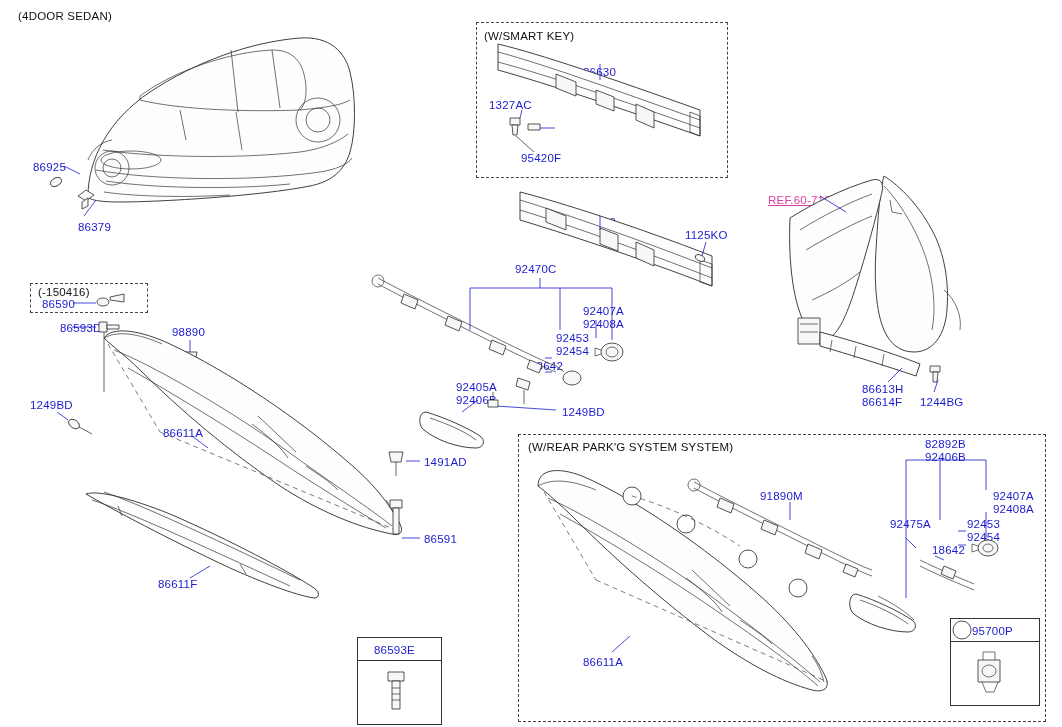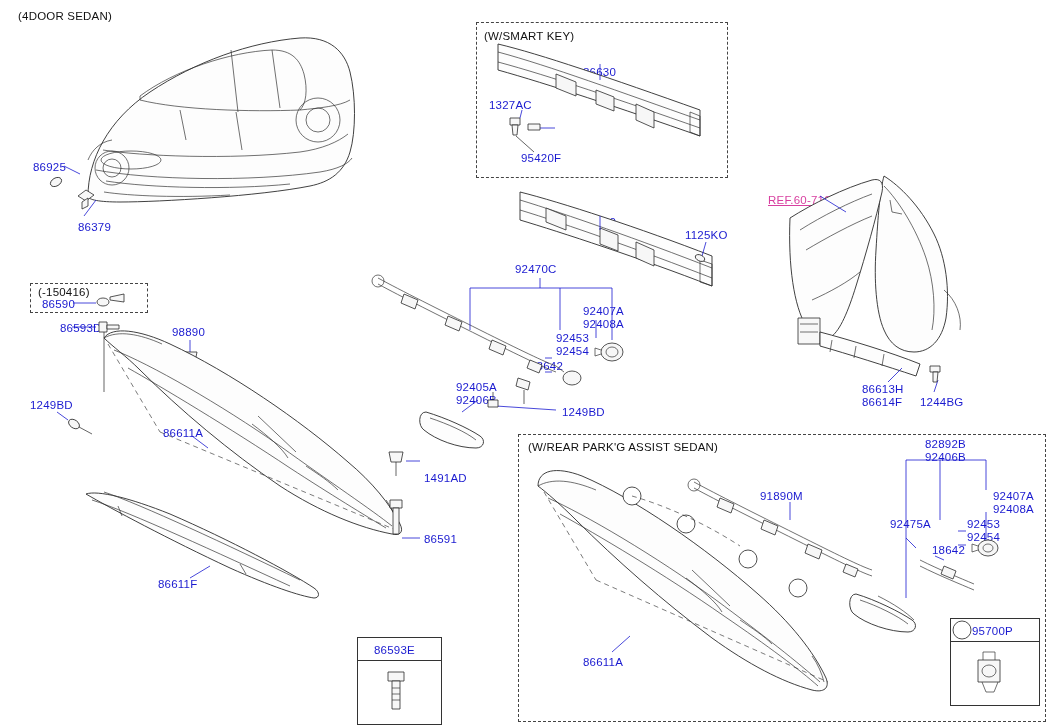--- a/index.html
+++ b/index.html
@@ -104,30 +104,30 @@
   <div class="grpbox" style="left:30px; top:283px; width:118px; height:30px;"></div>
   <div class="grpbox" style="left:518px; top:434px; width:528px; height:288px;"></div>
   <div class="solidbox" style="left:357px; top:637px; width:85px; height:88px;"></div>
   <div class="solidbox" style="left:950px; top:618px; width:90px; height:88px;"></div>
   <div class="solidbox" style="left:950px; top:618px; width:90px; height:24px; border-bottom:1px solid #333; border-top:none; border-left:none; border-right:none;"></div>
   <div class="solidbox" style="left:357px; top:637px; width:85px; height:24px; border-bottom:1px solid #333; border-top:none; border-left:none; border-right:none;"></div>
 
   <div class="lbl black" style="left:18px; top:10px;">(4DOOR SEDAN)</div>
   <div class="lbl black" style="left:484px; top:30px;">(W/SMART KEY)</div>
   <div class="lbl black" style="left:38px; top:286px;">(-150416)</div>
-  <div class="lbl black" style="left:528px; top:441px;">(W/REAR PARK'G ASSIST SEDAN)</div>
+  <div class="lbl black" style="left:528px; top:441px;">(W/REAR PARK'G SYSTEM SYSTEM)</div>
 
   <div class="lbl" style="left:33px; top:161px;">86925</div>
   <div class="lbl" style="left:78px; top:221px;">86379</div>
   <div class="lbl" style="left:42px; top:298px;">86590</div>
   <div class="lbl" style="left:31px; top:322px;margin-left:29px;">86593D</div>
   <div class="lbl" style="left:172px; top:326px;">98890</div>
   <div class="lbl" style="left:30px; top:399px;">1249BD</div>
   <div class="lbl" style="left:163px; top:427px;">86611A</div>
-  <div class="lbl" style="left:424px; top:456px;margin-top:16px;">1491AD</div>
+  <div class="lbl" style="left:424px; top:456px;">1491AD</div>
   <div class="lbl" style="left:424px; top:533px;">86591</div>
   <div class="lbl" style="left:158px; top:578px;">86611F</div>
   <div class="lbl" style="left:374px; top:644px;">86593E</div>
   <div class="lbl" style="left:489px; top:99px;">1327AC</div>
   <div class="lbl" style="left:521px; top:152px;">95420F</div>
   <div class="lbl" style="left:583px; top:66px;">86630</div>
   <div class="lbl" style="left:583px; top:216px;">86630</div>
   <div class="lbl" style="left:685px; top:229px;">1125KO</div>
   <div class="lbl" style="left:515px; top:263px;">92470C</div>
   <div class="lbl" style="left:583px; top:305px;">92407A</div>

